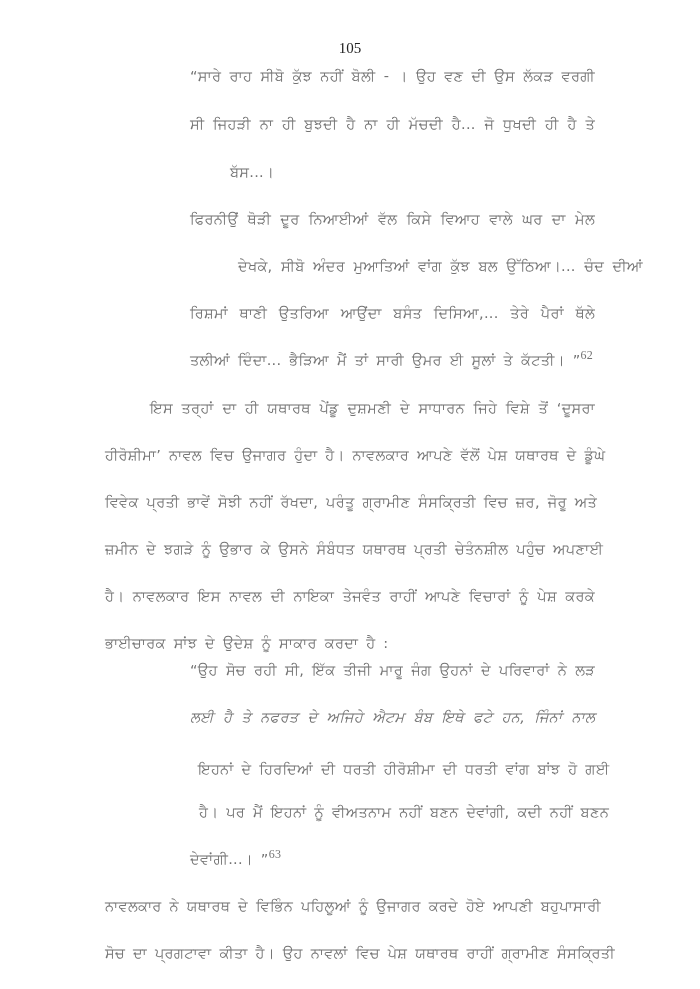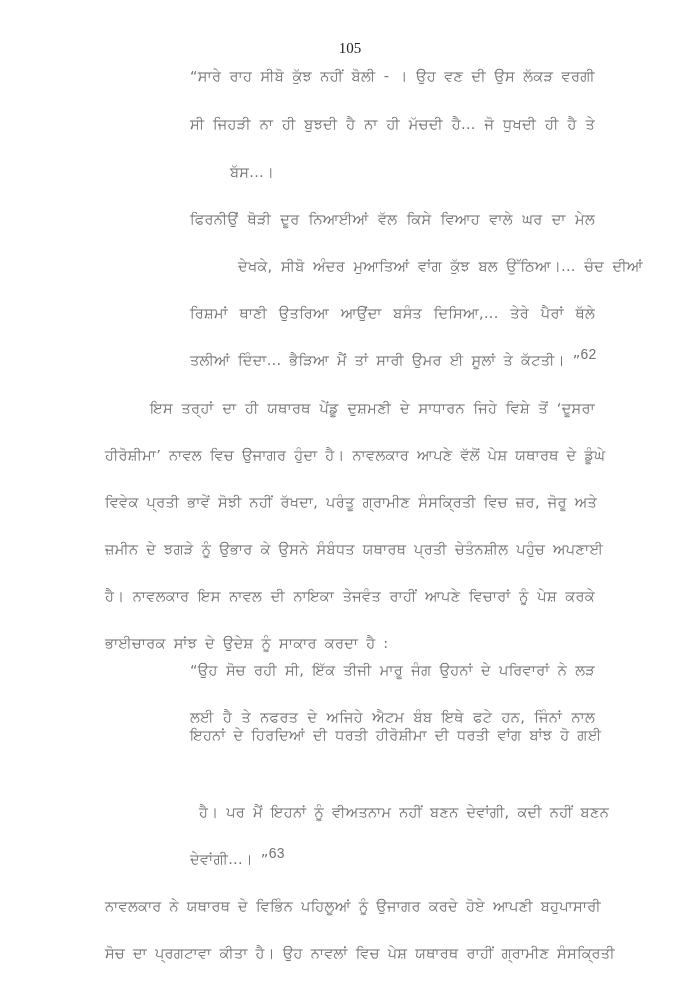--- a/index.html
+++ b/index.html
@@ -33,22 +33,22 @@
       word-spacing: 3px;
       color: #737373;
     }
     .quote { left: 190px; width: 405px; }
     .body-line { left: 105px; width: 490px; }
     .justify {
       text-align: justify;
       text-align-last: justify;
     }
     sup {
-      font-family: Liberation Sans, sans-serif;
-      font-size: 14px;
+      font-family: Liberation Serif, serif;
+      font-size: 12px;
       vertical-align: super;
       line-height: 0;
     }
   </style>
 </head>
 <body>
 
 <div class="page-number">105</div>
 
 <div>
@@ -65,22 +65,22 @@
   <div class="line justify" style="top:400px; left:150px; width:445px;">ਇਸ ਤਰ੍ਹਾਂ ਦਾ ਹੀ ਯਥਾਰਥ ਪੇਂਡੂ ਦੁਸ਼ਮਣੀ ਦੇ ਸਾਧਾਰਨ ਜਿਹੇ ਵਿਸ਼ੇ ਤੋਂ ‘ਦੂਸਰਾ</div>
   <div class="line body-line justify" style="top:447px;">ਹੀਰੋਸ਼ੀਮਾ’ ਨਾਵਲ ਵਿਚ ਉਜਾਗਰ ਹੁੰਦਾ ਹੈ। ਨਾਵਲਕਾਰ ਆਪਣੇ ਵੱਲੋਂ ਪੇਸ਼ ਯਥਾਰਥ ਦੇ ਡੂੰਘੇ</div>
   <div class="line body-line justify" style="top:494px;">ਵਿਵੇਕ ਪ੍ਰਤੀ ਭਾਵੇਂ ਸੋਝੀ ਨਹੀਂ ਰੱਖਦਾ, ਪਰੰਤੂ ਗ੍ਰਾਮੀਣ ਸੰਸਕ੍ਰਿਤੀ ਵਿਚ ਜ਼ਰ, ਜੋਰੂ ਅਤੇ</div>
   <div class="line body-line justify" style="top:541px;">ਜ਼ਮੀਨ ਦੇ ਝਗੜੇ ਨੂੰ ਉਭਾਰ ਕੇ ਉਸਨੇ ਸੰਬੰਧਤ ਯਥਾਰਥ ਪ੍ਰਤੀ ਚੇਤੰਨਸ਼ੀਲ ਪਹੁੰਚ ਅਪਣਾਈ</div>
   <div class="line body-line justify" style="top:588px;">ਹੈ। ਨਾਵਲਕਾਰ ਇਸ ਨਾਵਲ ਦੀ ਨਾਇਕਾ ਤੇਜਵੰਤ ਰਾਹੀਂ ਆਪਣੇ ਵਿਚਾਰਾਂ ਨੂੰ ਪੇਸ਼ ਕਰਕੇ</div>
   <div class="line body-line" style="top:635px;">ਭਾਈਚਾਰਕ ਸਾਂਝ ਦੇ ਉਦੇਸ਼ ਨੂੰ ਸਾਕਾਰ ਕਰਦਾ ਹੈ :</div>
 </div>
 
 <div>
   <div class="line quote justify" style="top:662px;">“ਉਹ ਸੋਚ ਰਹੀ ਸੀ, ਇੱਕ ਤੀਜੀ ਮਾਰੂ ਜੰਗ ਉਹਨਾਂ ਦੇ ਪਰਿਵਾਰਾਂ ਨੇ ਲੜ</div>
-  <div class="line quote justify" style="top:709px;">ਲਈ ਹੈ ਤੇ ਨਫਰਤ ਦੇ ਅਜਿਹੇ ਐਟਮ ਬੰਬ ਇਥੇ ਫਟੇ ਹਨ, ਜਿੰਨਾਂ ਨਾਲ</div>
-  <div class="line quote justify" style="top:727px;">ਇਹਨਾਂ ਦੇ ਹਿਰਦਿਆਂ ਦੀ ਧਰਤੀ ਹੀਰੋਸ਼ੀਮਾ ਦੀ ਧਰਤੀ ਵਾਂਗ ਬਾਂਝ ਹੋ ਗਈ</div>
+  <div class="line quote justify" style="top:709px;font-style:italic;">ਲਈ ਹੈ ਤੇ ਨਫਰਤ ਦੇ ਅਜਿਹੇ ਐਟਮ ਬੰਬ ਇਥੇ ਫਟੇ ਹਨ, ਜਿੰਨਾਂ ਨਾਲ</div>
+  <div class="line quote justify" style="top:761px;margin-left:8px;">ਇਹਨਾਂ ਦੇ ਹਿਰਦਿਆਂ ਦੀ ਧਰਤੀ ਹੀਰੋਸ਼ੀਮਾ ਦੀ ਧਰਤੀ ਵਾਂਗ ਬਾਂਝ ਹੋ ਗਈ</div>
   <div class="line quote justify" style="top:804px;margin-left:9px;">ਹੈ। ਪਰ ਮੈਂ ਇਹਨਾਂ ਨੂੰ ਵੀਅਤਨਾਮ ਨਹੀਂ ਬਣਨ ਦੇਵਾਂਗੀ, ਕਦੀ ਨਹੀਂ ਬਣਨ</div>
   <div class="line quote" style="top:851px;"><span>ਦੇਵਾਂਗੀ...। ”</span><sup>63</sup></div>
 </div>
 
 <div>
   <div class="line body-line justify" style="top:898px;">ਨਾਵਲਕਾਰ ਨੇ ਯਥਾਰਥ ਦੇ ਵਿਭਿੰਨ ਪਹਿਲੂਆਂ ਨੂੰ ਉਜਾਗਰ ਕਰਦੇ ਹੋਏ ਆਪਣੀ ਬਹੁਪਾਸਾਰੀ</div>
   <div class="line body-line justify" style="top:945px;">ਸੋਚ ਦਾ ਪ੍ਰਗਟਾਵਾ ਕੀਤਾ ਹੈ। ਉਹ ਨਾਵਲਾਂ ਵਿਚ ਪੇਸ਼ ਯਥਾਰਥ ਰਾਹੀਂ ਗ੍ਰਾਮੀਣ ਸੰਸਕ੍ਰਿਤੀ</div>
 
 </div>
 

